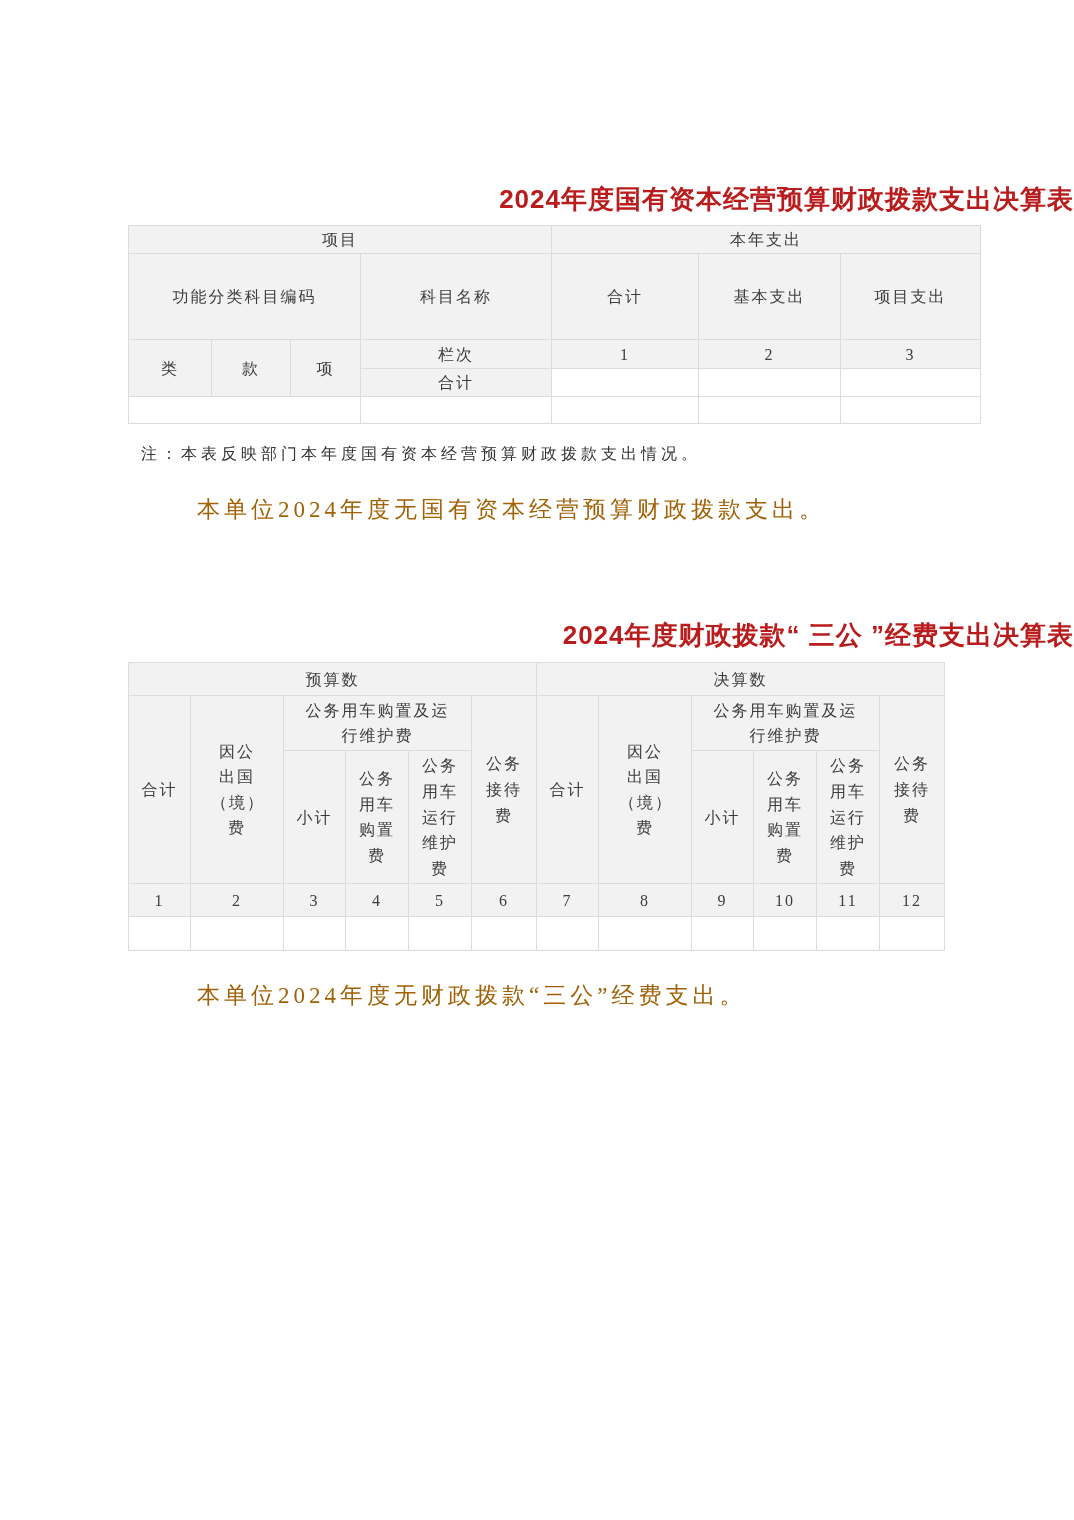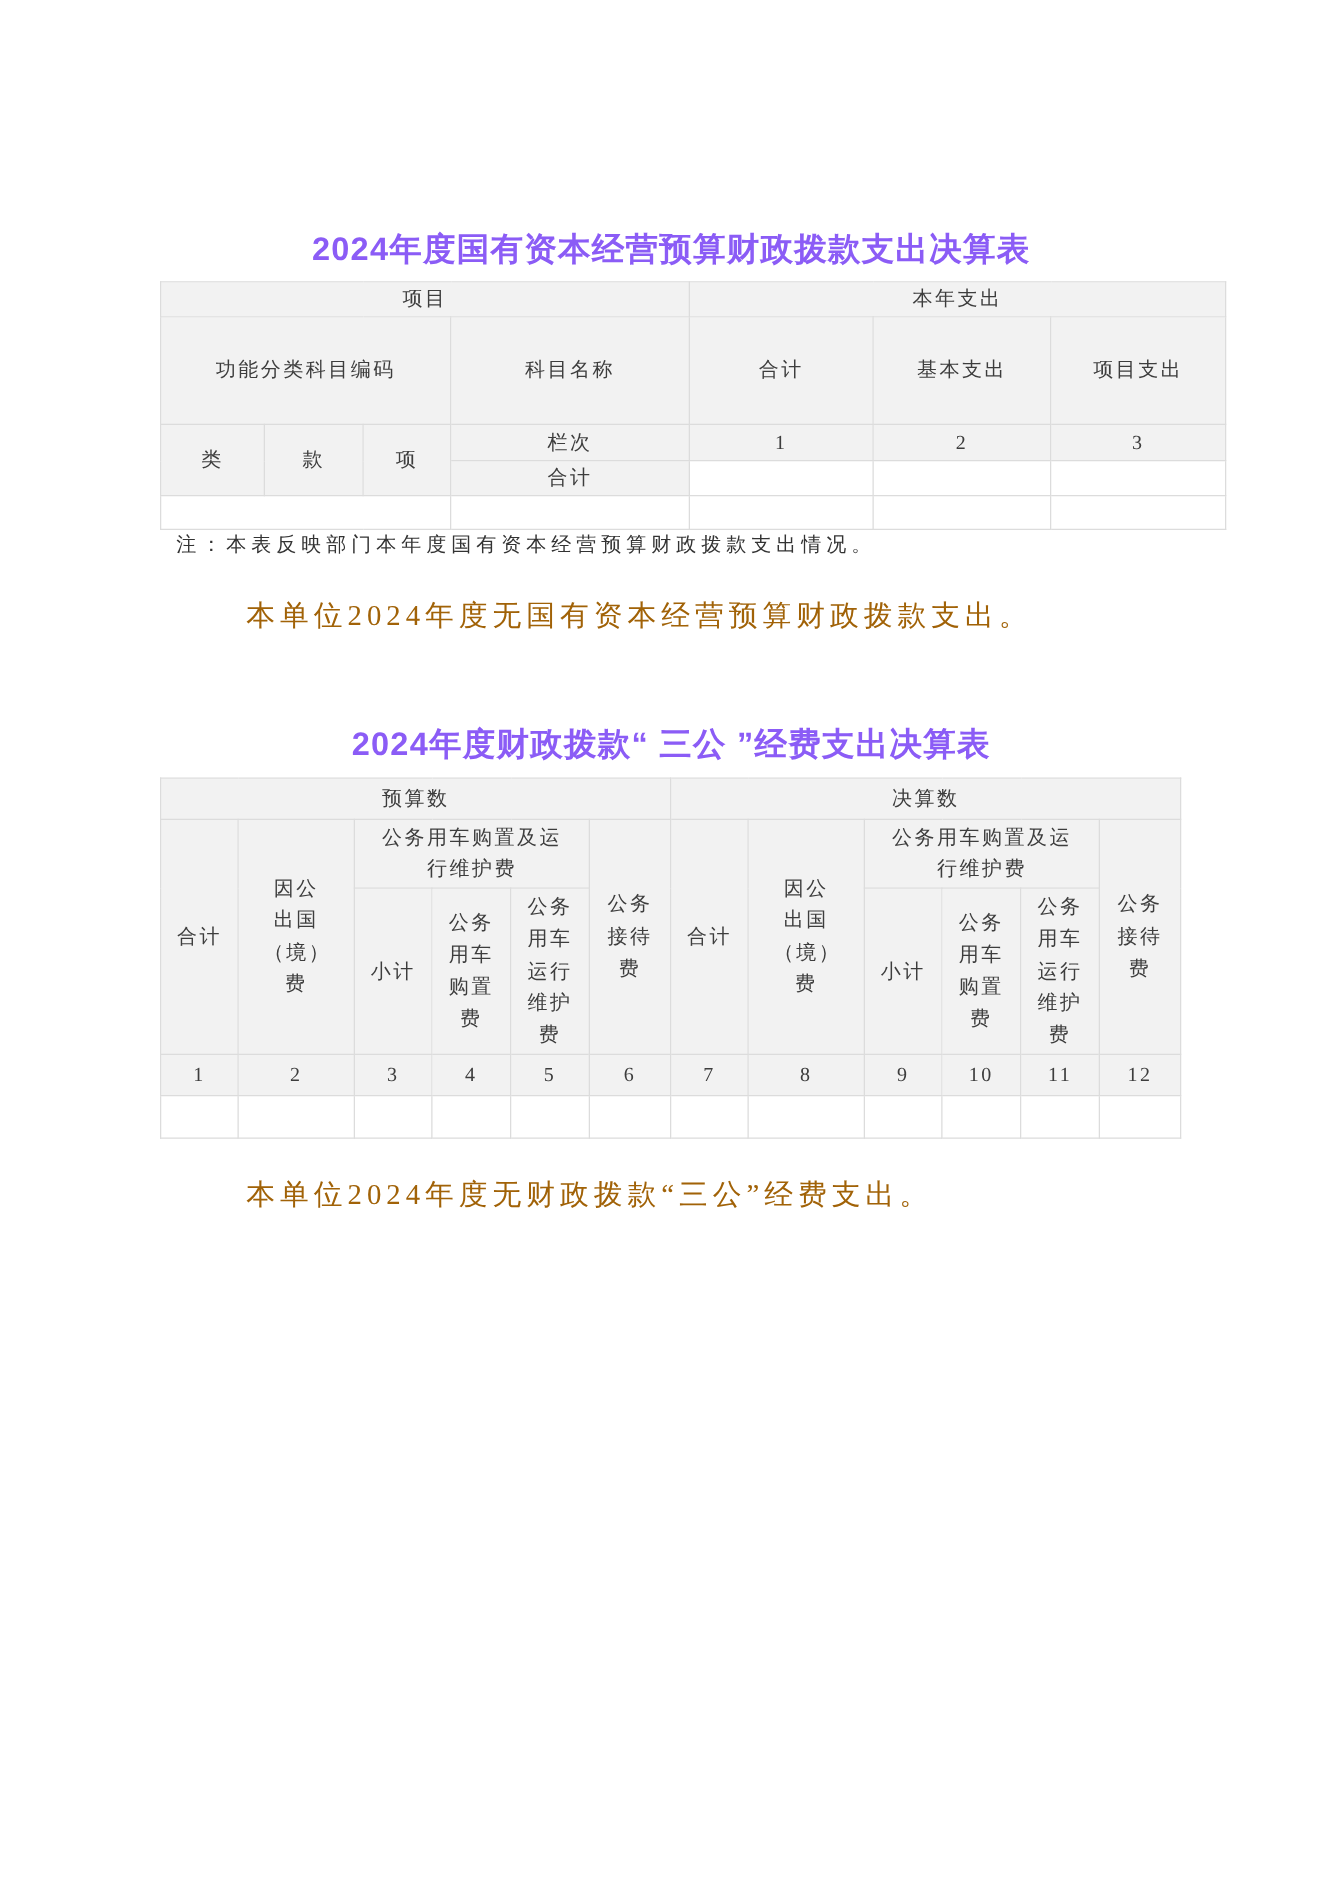--- a/index.html
+++ b/index.html
@@ -7,26 +7,26 @@
     margin: 0; padding: 0;
     background: #ffffff;
     width: 1074px; min-height: 1520px;
     font-family: "Liberation Serif", serif;
     color: #3d3d3d;
   }
   .page { width: 1074px; min-height: 1520px; padding-top: 184px; }
 
   .doc-title {
     margin: 0; padding: 0;
-    text-align: center;
+    text-align: right;
     font-family: "Liberation Sans", sans-serif;
     font-weight: 700;
     font-size: 26px;
     line-height: 30px;
-    color: #8b5cf6;
+    color: #b91c1c;
     letter-spacing: 1px;
   }
 
   table { border-collapse: collapse; table-layout: fixed; margin-left: 128px; }
   td {
     border: 1px solid #dcdcdc;
     background: #f2f2f2;
     text-align: center;
     vertical-align: middle;
     font-size: 16px;
@@ -52,36 +52,36 @@
   #table2 tr.r1 td { height: 33px; }
   #table2 tr.r2 td { height: 55px; }
   #table2 tr.r3 td { height: 130px; }
   #table2 tr.r4 td { height: 33px; }
   #table2 tr.r5 td { height: 34px; }
   #table2 td.car-group { padding: 0 18px; font-family: Liberation Serif, serif; }
   #table2 td.cell-abroad { padding: 2px 20px; }
   #table2 td.cell-narrow { padding: 2px 11px; }
 
   .note {
-    margin: 2px 0 0 141px;
+    margin: 19px 0 0 141px;
     width: 802px;
     font-size: 16px;
     letter-spacing: 4px;
     line-height: 22px;
     color: #333333;
     word-break: break-all;
   }
   .statement {
     margin: 30px 0 0 197px;
     font-size: 23px;
     letter-spacing: 4px;
     line-height: 30px;
     color: #a16207;
   }
-  .title2-wrap { margin-top: 72px; }
+  .title2-wrap { margin-top: 95px; }
 </style>
 </head>
 <body>
 
 <div class="page">
 
   <h1 class="doc-title">2024年度国有资本经营预算财政拨款支出决算表</h1>
 
   <table id="table1">
     <colgroup>

